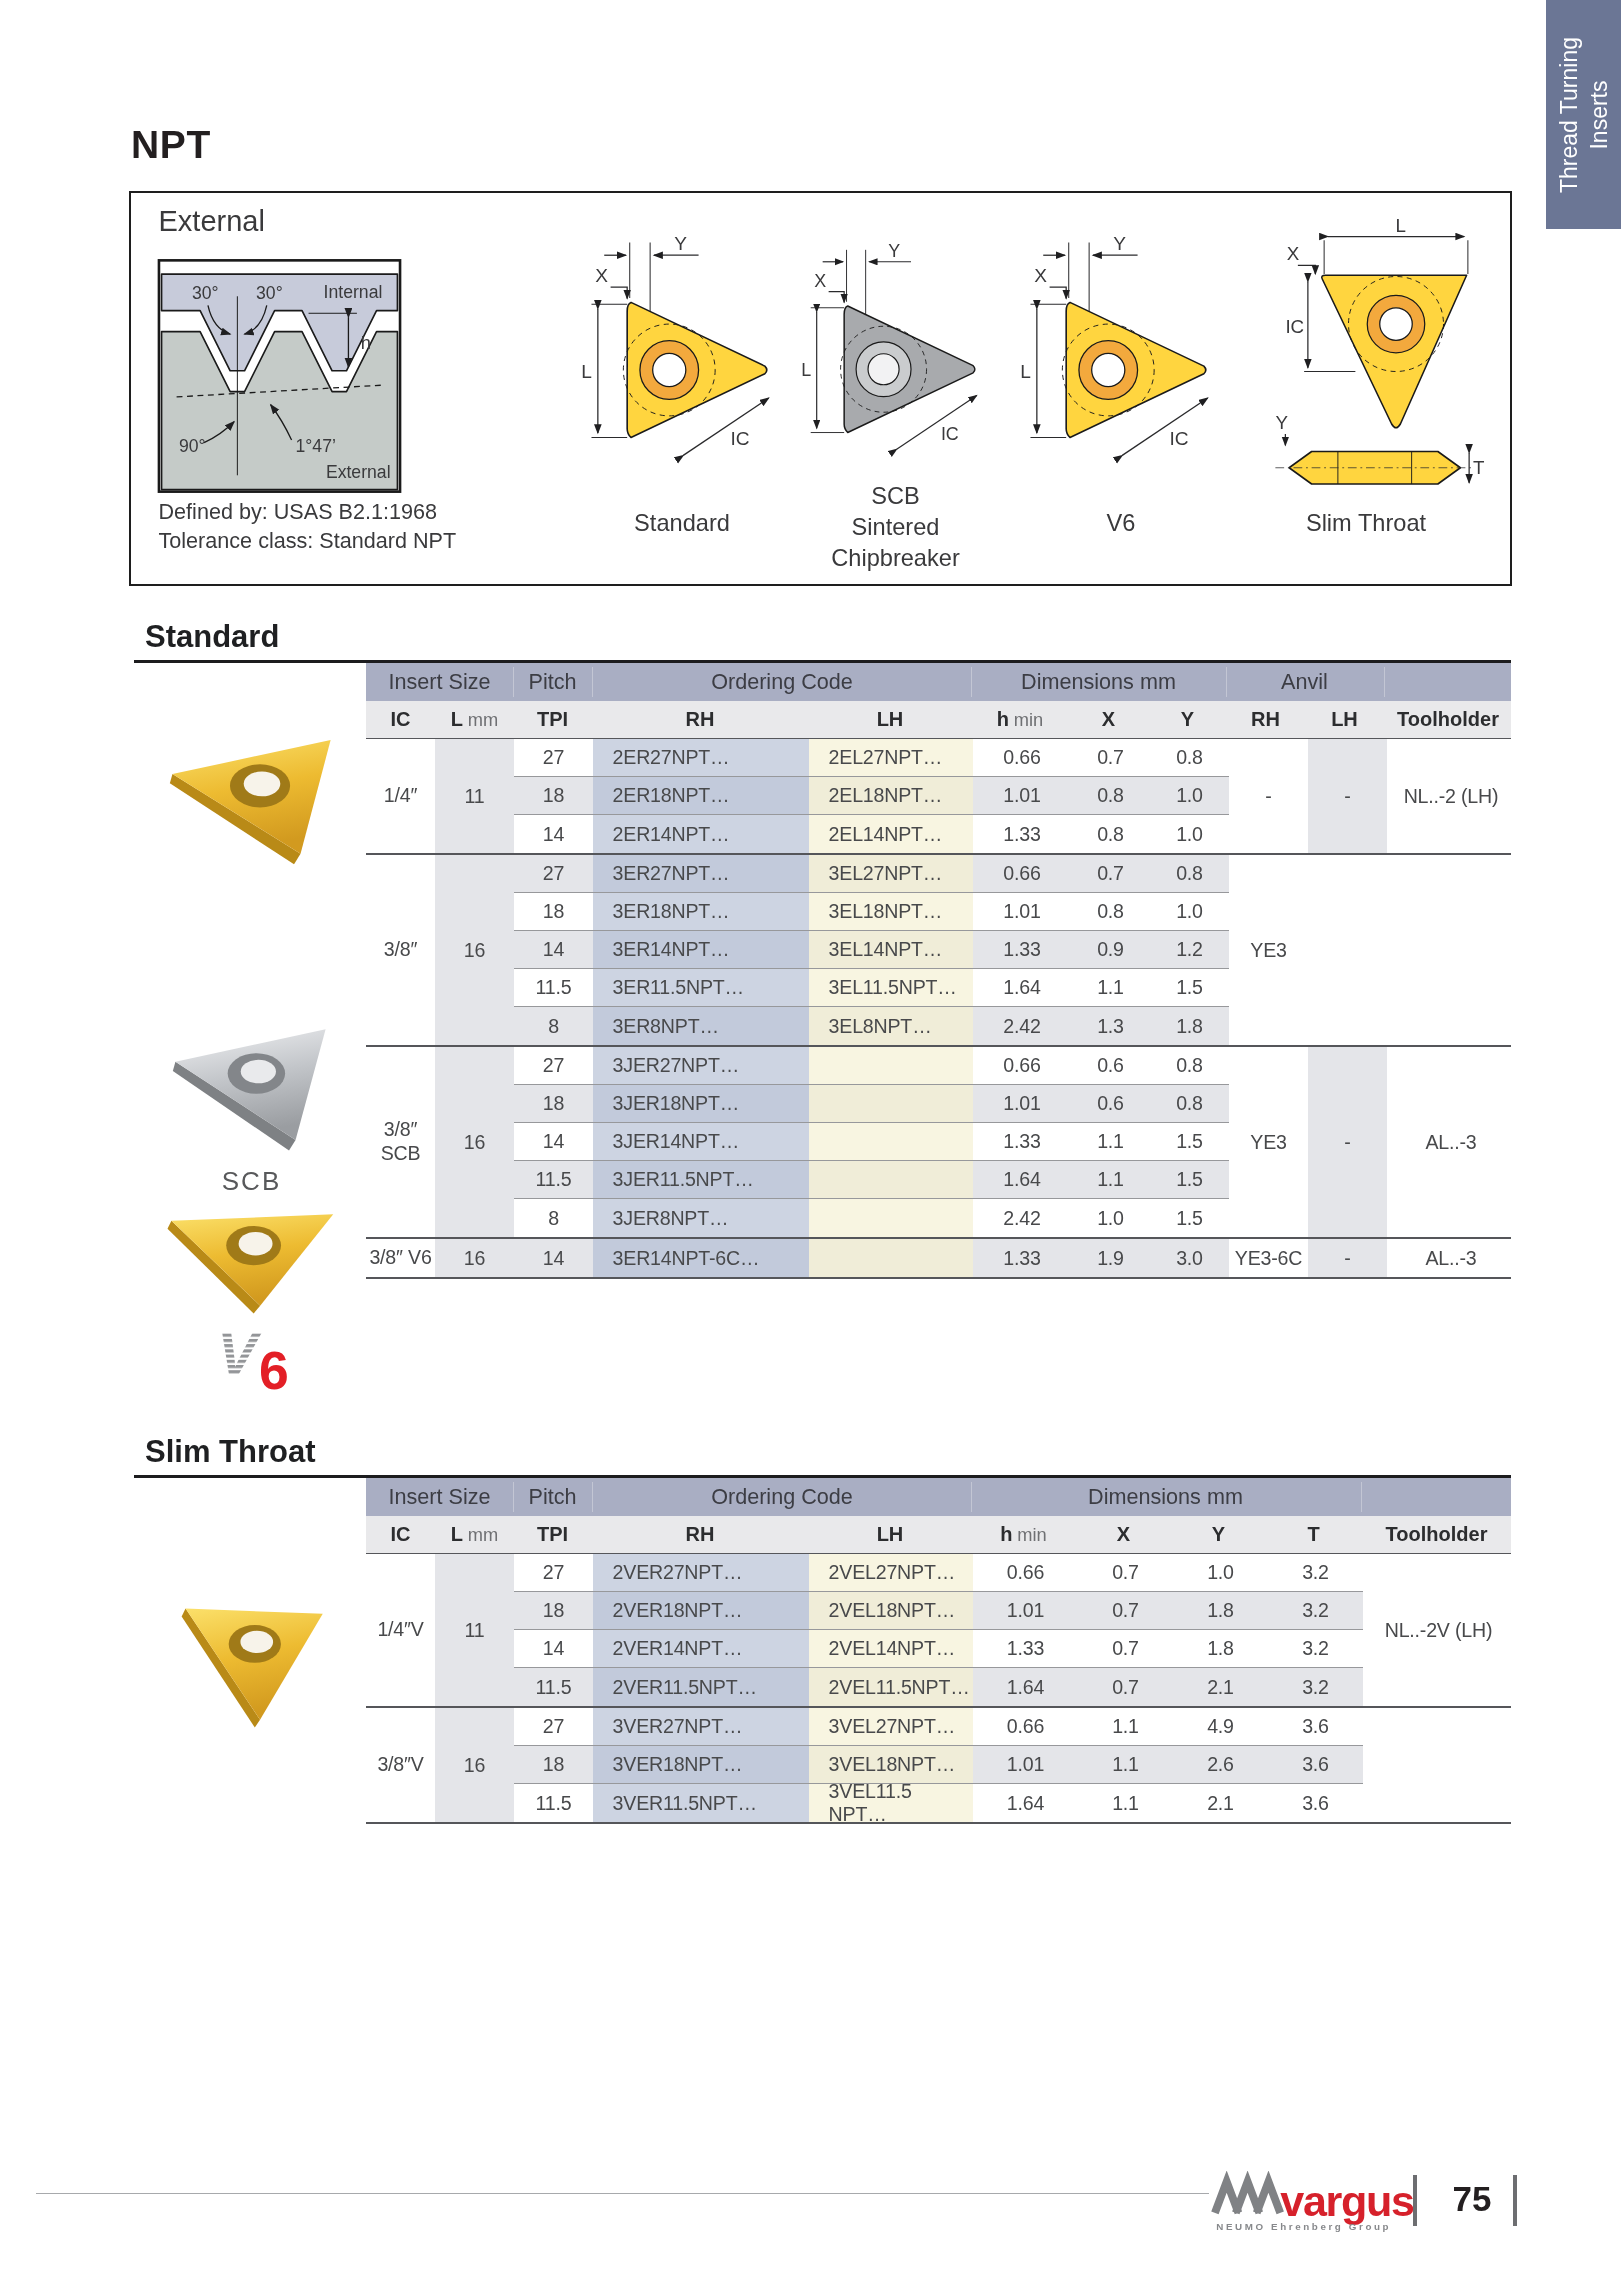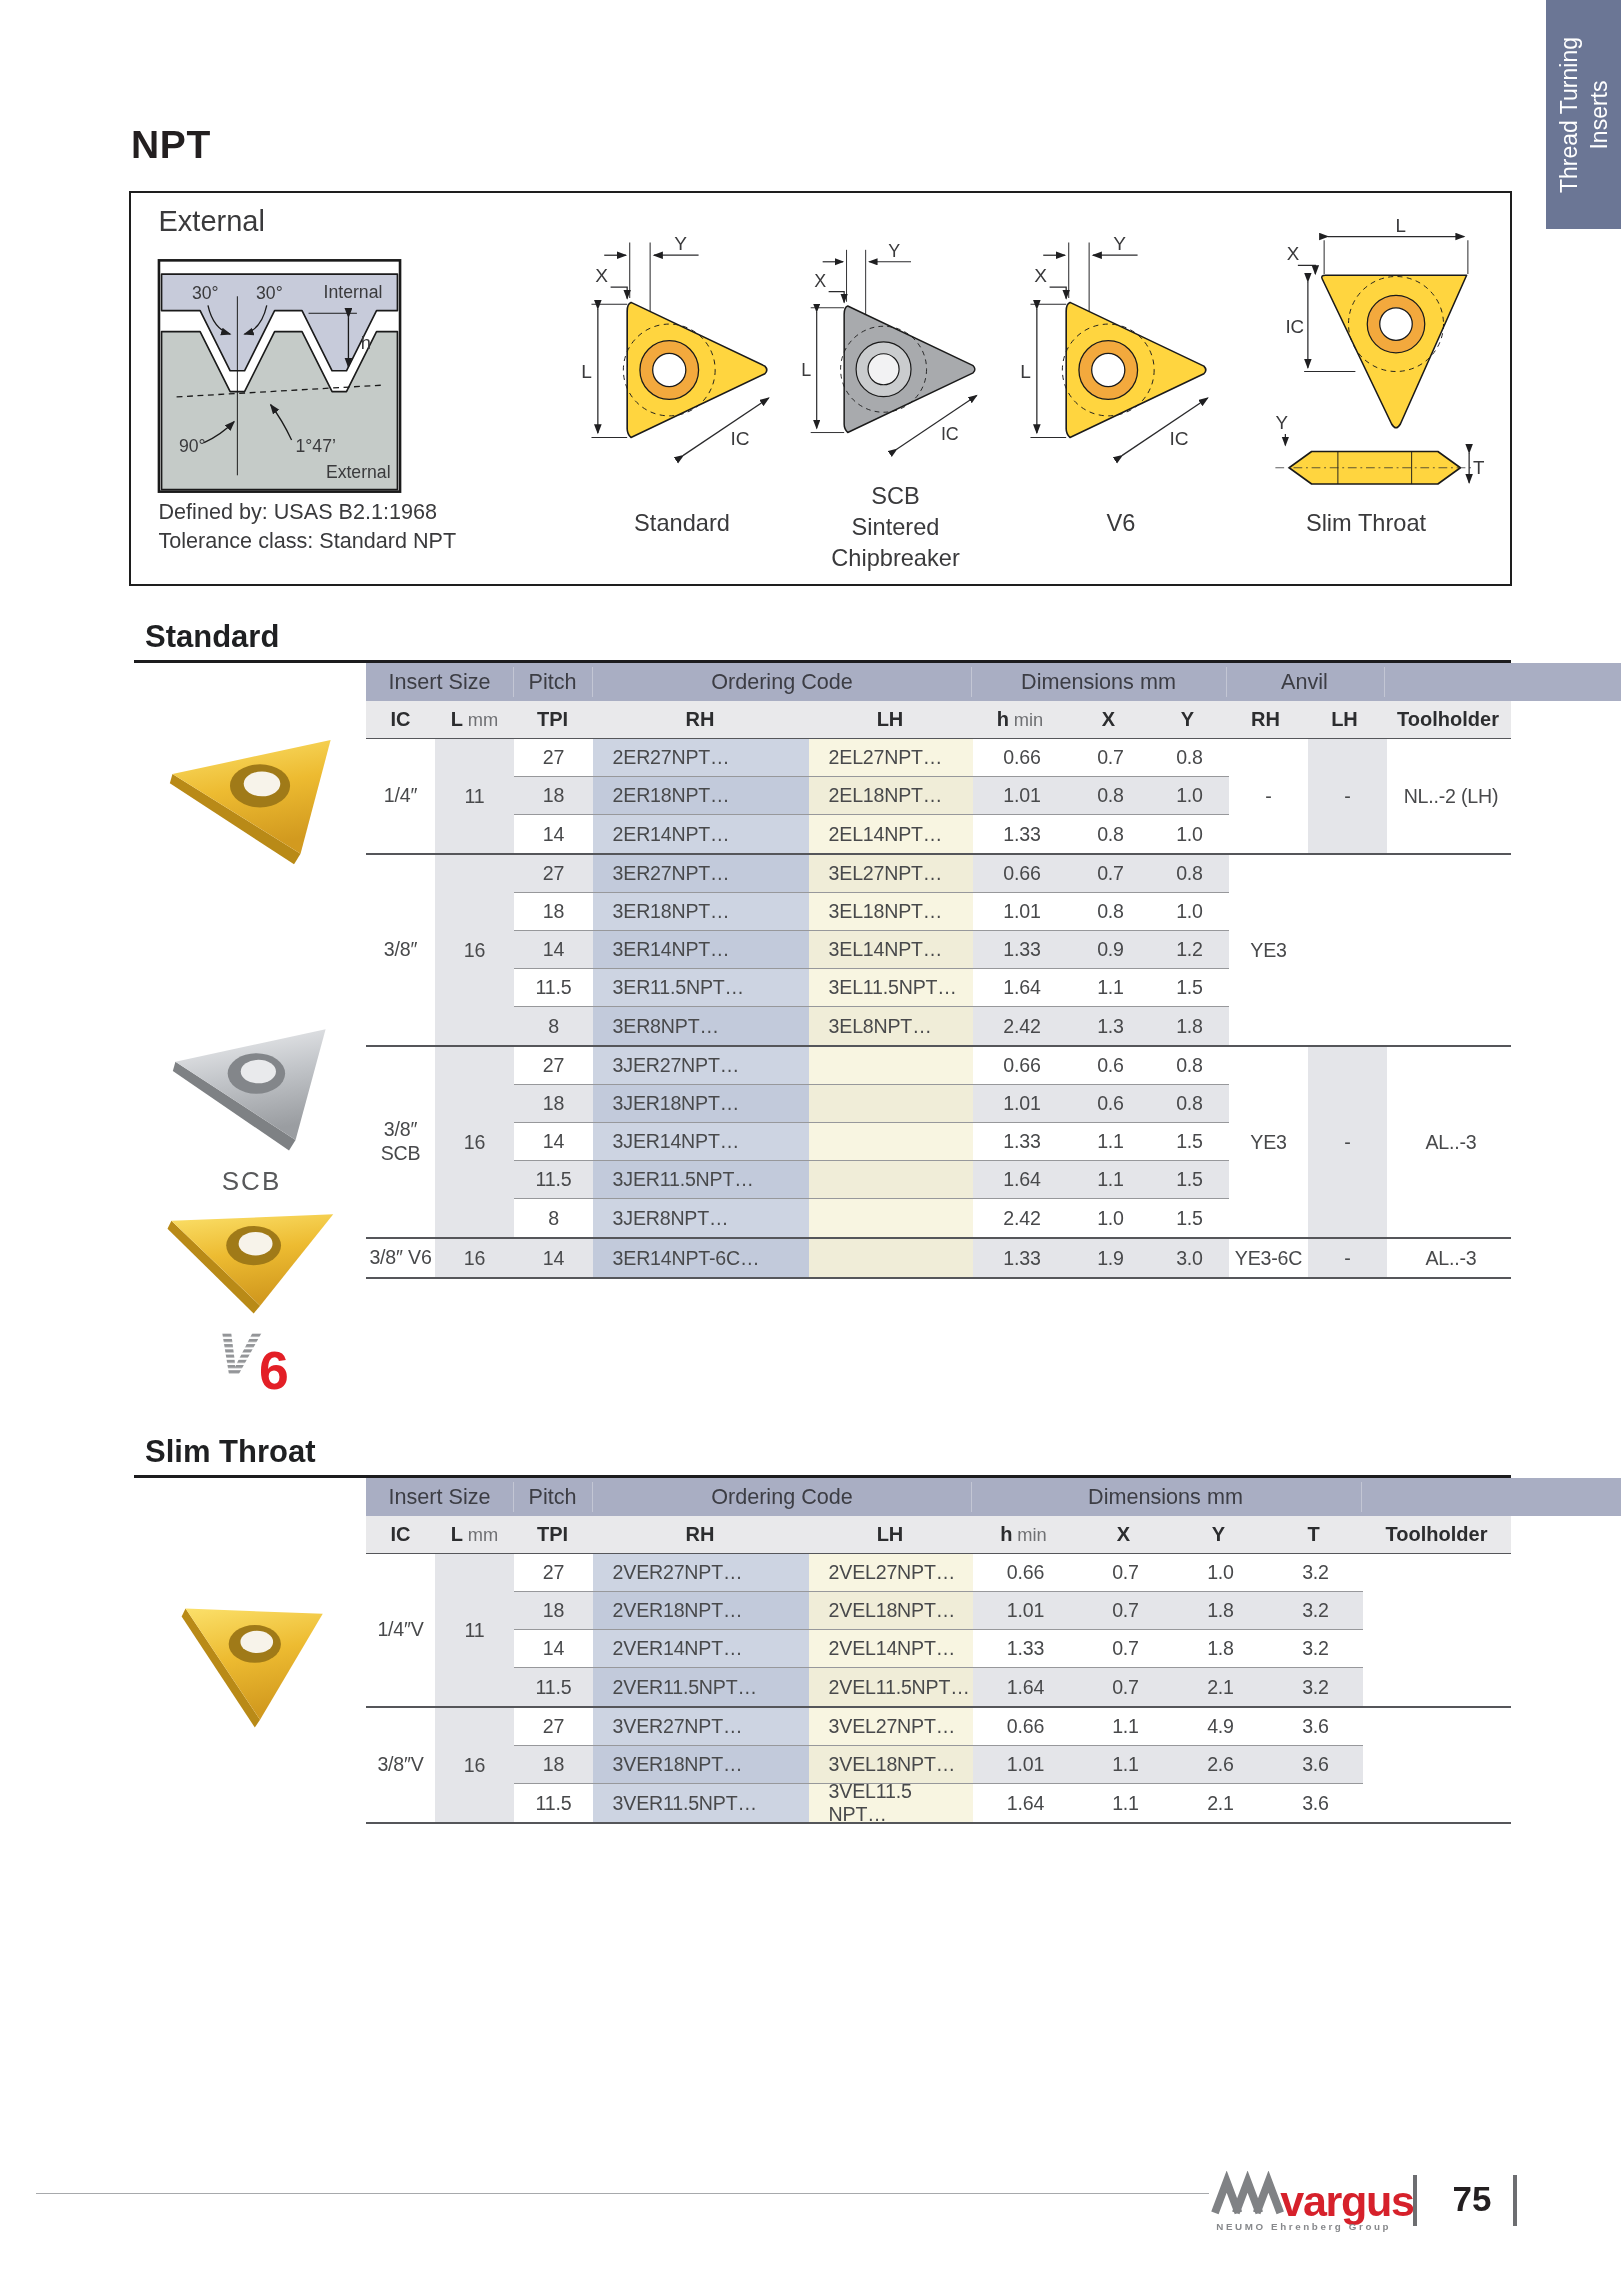--- a/index.html
+++ b/index.html
@@ -19,21 +19,21 @@
 
   
   .external-box{position:absolute;left:129px;top:191px;width:1383px;height:395px;
     border:2px solid #1e1e1e;box-sizing:border-box;background:#fff;}
   .external-title{position:absolute;left:27.5px;top:11.8px;font-size:29px;color:#3a3a3c;}
   .defined-text{position:absolute;left:27.5px;top:306px;font-size:21.6px;color:#3a3a3c;}
   .tolerance-text{position:absolute;left:27.5px;top:335px;font-size:21.6px;color:#3a3a3c;}
   .variant-caption{position:absolute;text-align:center;font-size:23.6px;color:#3a3a3c;line-height:31px;}
 
   
-  .band{position:absolute;left:366px;width:1255px;height:38px;background:#a9aec3;}
+  .band{position:absolute;left:366px;width:1145px;height:38px;background:#a9aec3;}
   .gl{position:absolute;top:0;height:100%;display:flex;align-items:center;justify-content:center;
       font-size:21.6px;color:#3c3d44;}
   .gsep{position:absolute;top:3.9px;bottom:3.9px;width:0.7px;background:#c3c6d4;}
   .subhead{position:absolute;left:366px;width:1145px;height:37px;background:#e9e9eb;border-bottom:1.3px solid #55565a;box-sizing:content-box;}
   .sh-lab{position:absolute;top:0;height:100%;display:flex;align-items:center;justify-content:center;
       font-size:20px;font-weight:bold;color:#2c2d2f;}
   .sh-lab .unit{margin-left:4.6px;font-weight:normal;color:#6f7073;font-size:18.3px;}
 
   .tbody{position:absolute;left:366px;width:1145px;border-bottom:2px solid #55565a;}
   .b{display:grid;grid-auto-rows:38px;}
@@ -481,20 +481,21 @@
       <div class="c k7 rb" style="grid-row:3">0.7</div>
       <div class="c k8 rb" style="grid-row:3">1.8</div>
       <div class="c k9 rb" style="grid-row:3">3.2</div>
       <div class="c k3 sh" style="grid-row:4">11.5</div>
       <div class="c k4 bg-rh sh code" style="grid-row:4">2VER11.5NPT…</div>
       <div class="c k5 bg-lh sh code" style="grid-row:4">2VEL11.5NPT…</div>
       <div class="c k6 sh" style="grid-row:4">1.64</div>
       <div class="c k7 sh" style="grid-row:4">0.7</div>
       <div class="c k8 sh" style="grid-row:4">2.1</div>
       <div class="c k9 sh" style="grid-row:4">3.2</div>
+      <div class="c k10" style="grid-row:1/span 4">NL..-2V (LH)</div>
     </div>
 
     <div class="b slm">
       <div class="c k1 icc" style="grid-row:1/span 3">
         <span>3/8″V</span>
           <span></span>
         </div>
       <div class="c k2 bg-l" style="grid-row:1/span 3">16</div>
       <div class="c k3 rb" style="grid-row:1">27</div>
       <div class="c k4 bg-rh code rb" style="grid-row:1">3VER27NPT…</div>

